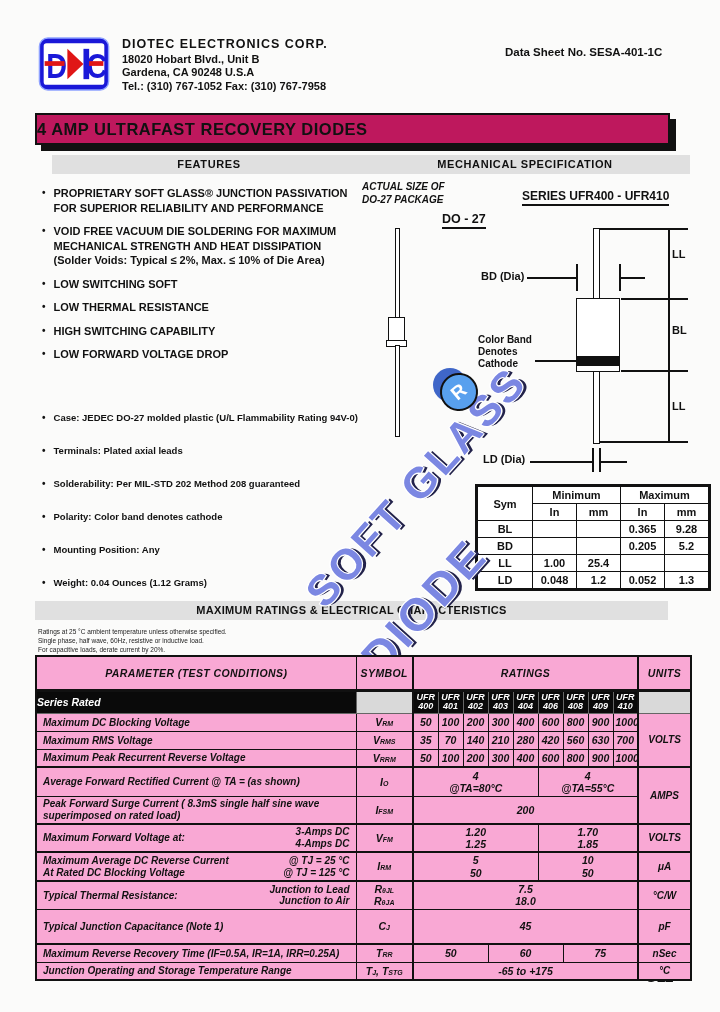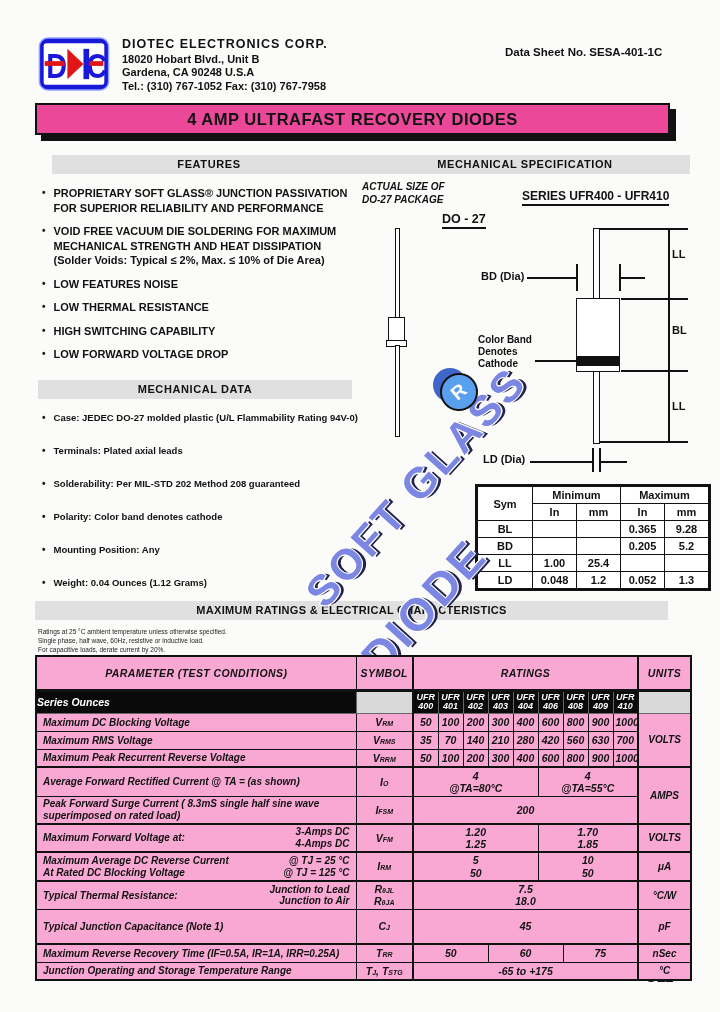--- a/index.html
+++ b/index.html
@@ -8,22 +8,22 @@
   .abs{position:absolute;}
   .pre{white-space:pre-line;}
 
   
   .company{left:122px;top:37px;line-height:1.25;font-weight:bold;}
   .company .name{font-size:12.5px;letter-spacing:1px;}
   .company .addr{font-size:11px;}
   .sheetno{left:505px;top:46px;font-weight:bold;font-size:11.5px;}
 
   
-  .titlebox{left:35px;top:103px;width:631px;height:28px;border:2px solid #111;
-            box-shadow:6px 6px 0 0 #111;background:#ec4899;text-align:center;
+  .titlebox{left:35px;top:113px;width:631px;height:28px;border:2px solid #111;
+            box-shadow:6px 6px 0 0 #111;background:#be185d;text-align:left;
             font-weight:bold;font-size:16.5px;line-height:28px;letter-spacing:0.5px;}
 
   
   .bar{background:#e0e0e0;text-align:center;font-weight:bold;font-size:11px;
        height:19px;line-height:19px;letter-spacing:0.6px;}
   .bar.features{left:38px;top:155px;width:314px;margin-left:14px;}
   .bar.mspec{left:360px;top:155px;width:330px;}
   .bar.mdata{left:38px;top:380px;width:314px;}
   .bar.maxr{left:35px;top:601px;width:633px;letter-spacing:0.3px;}
 
@@ -110,35 +110,34 @@
     <div class="addr">Gardena, CA  90248    U.S.A</div>
     <div class="addr">Tel.:  (310) 767-1052    Fax:  (310) 767-7958</div>
   </div>
 
   <div class="abs sheetno">Data Sheet No.  SESA-401-1C</div>
 
   <div class="abs titlebox">4 AMP ULTRAFAST RECOVERY DIODES</div>
 
   <div class="abs bar features">FEATURES</div>
   <div class="abs bar mspec">MECHANICAL  SPECIFICATION</div>
-  <div class="abs bar mdata">MECHANICAL DATA</div>
   <div class="abs bar maxr">MAXIMUM RATINGS &amp; ELECTRICAL CHARACTERISTICS</div>
 
   <ul class="abs blist features-list">
     <li>
         <span class="dot">•</span>
         <span>PROPRIETARY SOFT GLASS® JUNCTION PASSIVATION FOR SUPERIOR RELIABILITY AND PERFORMANCE</span>
       </li>
     <li>
         <span class="dot">•</span>
         <span>VOID FREE VACUUM DIE SOLDERING FOR MAXIMUM MECHANICAL STRENGTH AND HEAT DISSIPATION (Solder Voids: Typical ≤ 2%, Max. ≤ 10% of Die Area)</span>
       </li>
     <li>
         <span class="dot">•</span>
-        <span>LOW FEATURES NOISE</span>
+        <span>LOW SWITCHING SOFT</span>
       </li>
     <li>
         <span class="dot">•</span>
         <span>LOW THERMAL RESISTANCE</span>
       </li>
     <li>
         <span class="dot">•</span>
         <span>HIGH SWITCHING CAPABILITY</span>
       </li>
     <li>
@@ -292,21 +291,21 @@
       <col style="width:53px">
     </colgroup>
     <tbody>
         <tr class="hdr" style="height:34px;">
       <td>PARAMETER (TEST CONDITIONS)</td>
       <td class="symr">SYMBOL</td>
       <td colspan="9">RATINGS</td>
       <td class="unitl">UNITS</td>
     </tr>
     <tr class="series" style="height:22px;">
-      <td class="black param" style="font-size:10.5px;">Series Ounces</td>
+      <td class="black param" style="font-size:10.5px;">Series Rated</td>
       <td class="gray symr"></td>
       <td class="black pre">UFR
 400</td>
       <td class="black pre">UFR
 401</td>
       <td class="black pre">UFR
 402</td>
       <td class="black pre">UFR
 403</td>
       <td class="black pre">UFR

